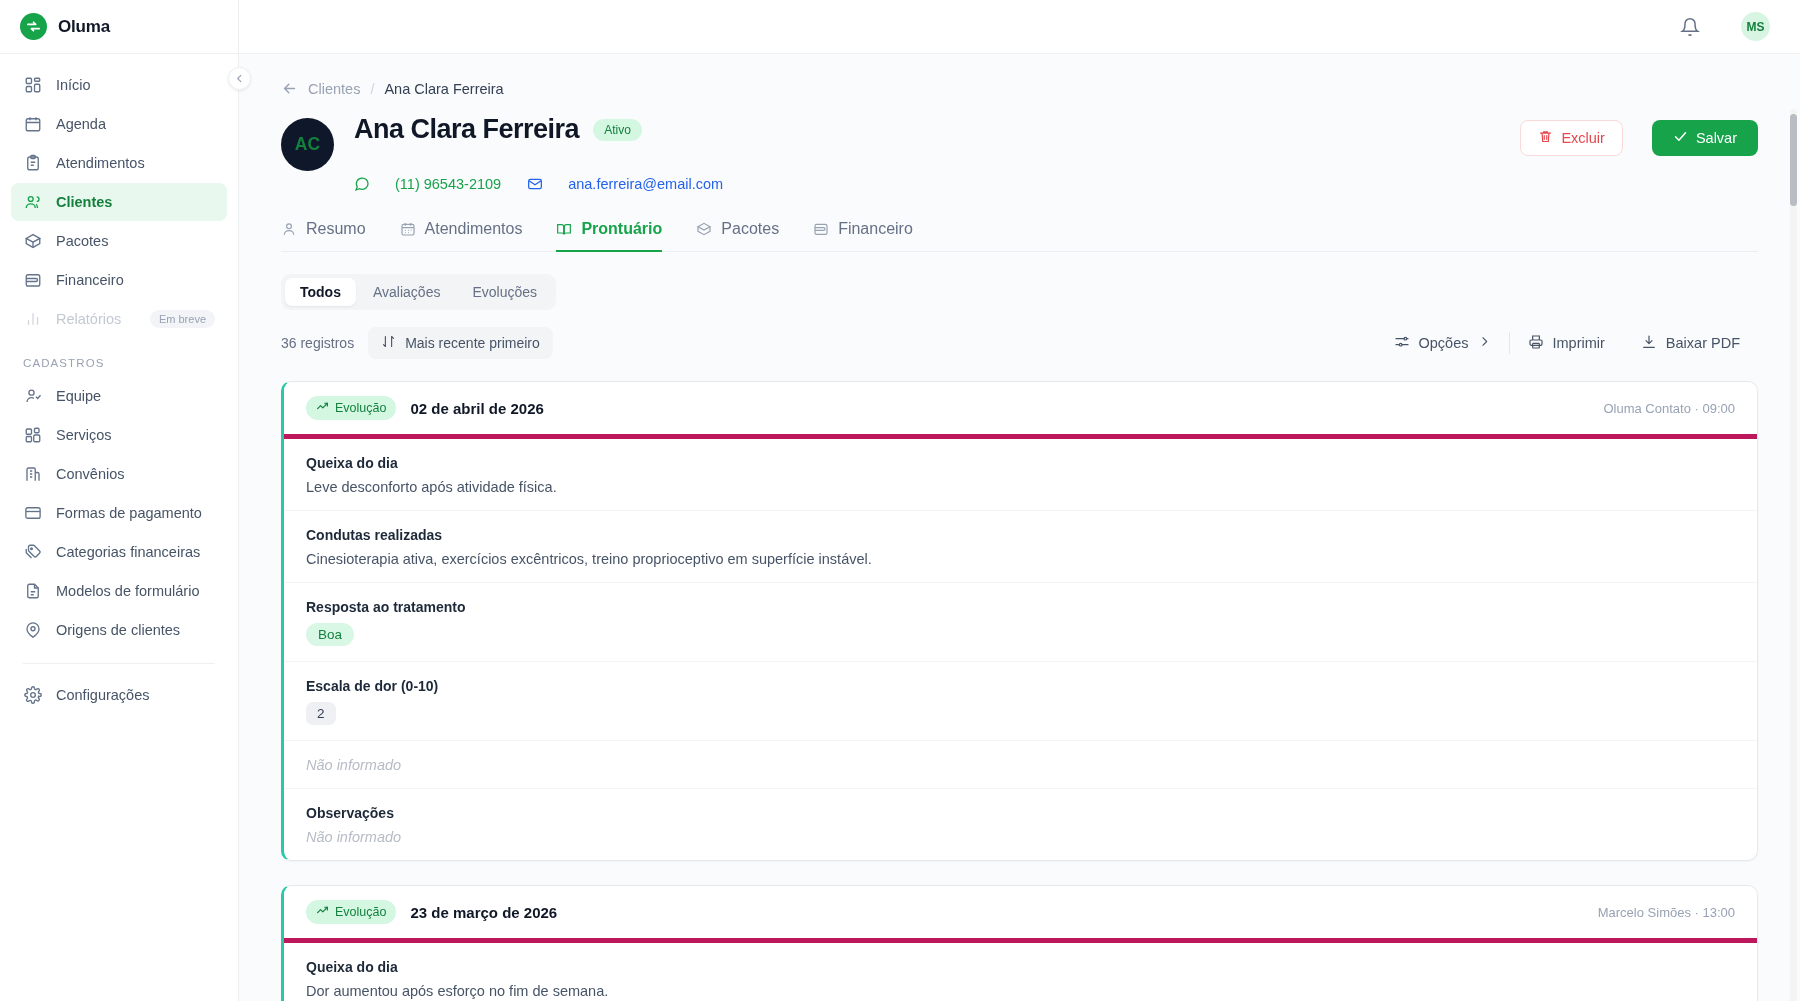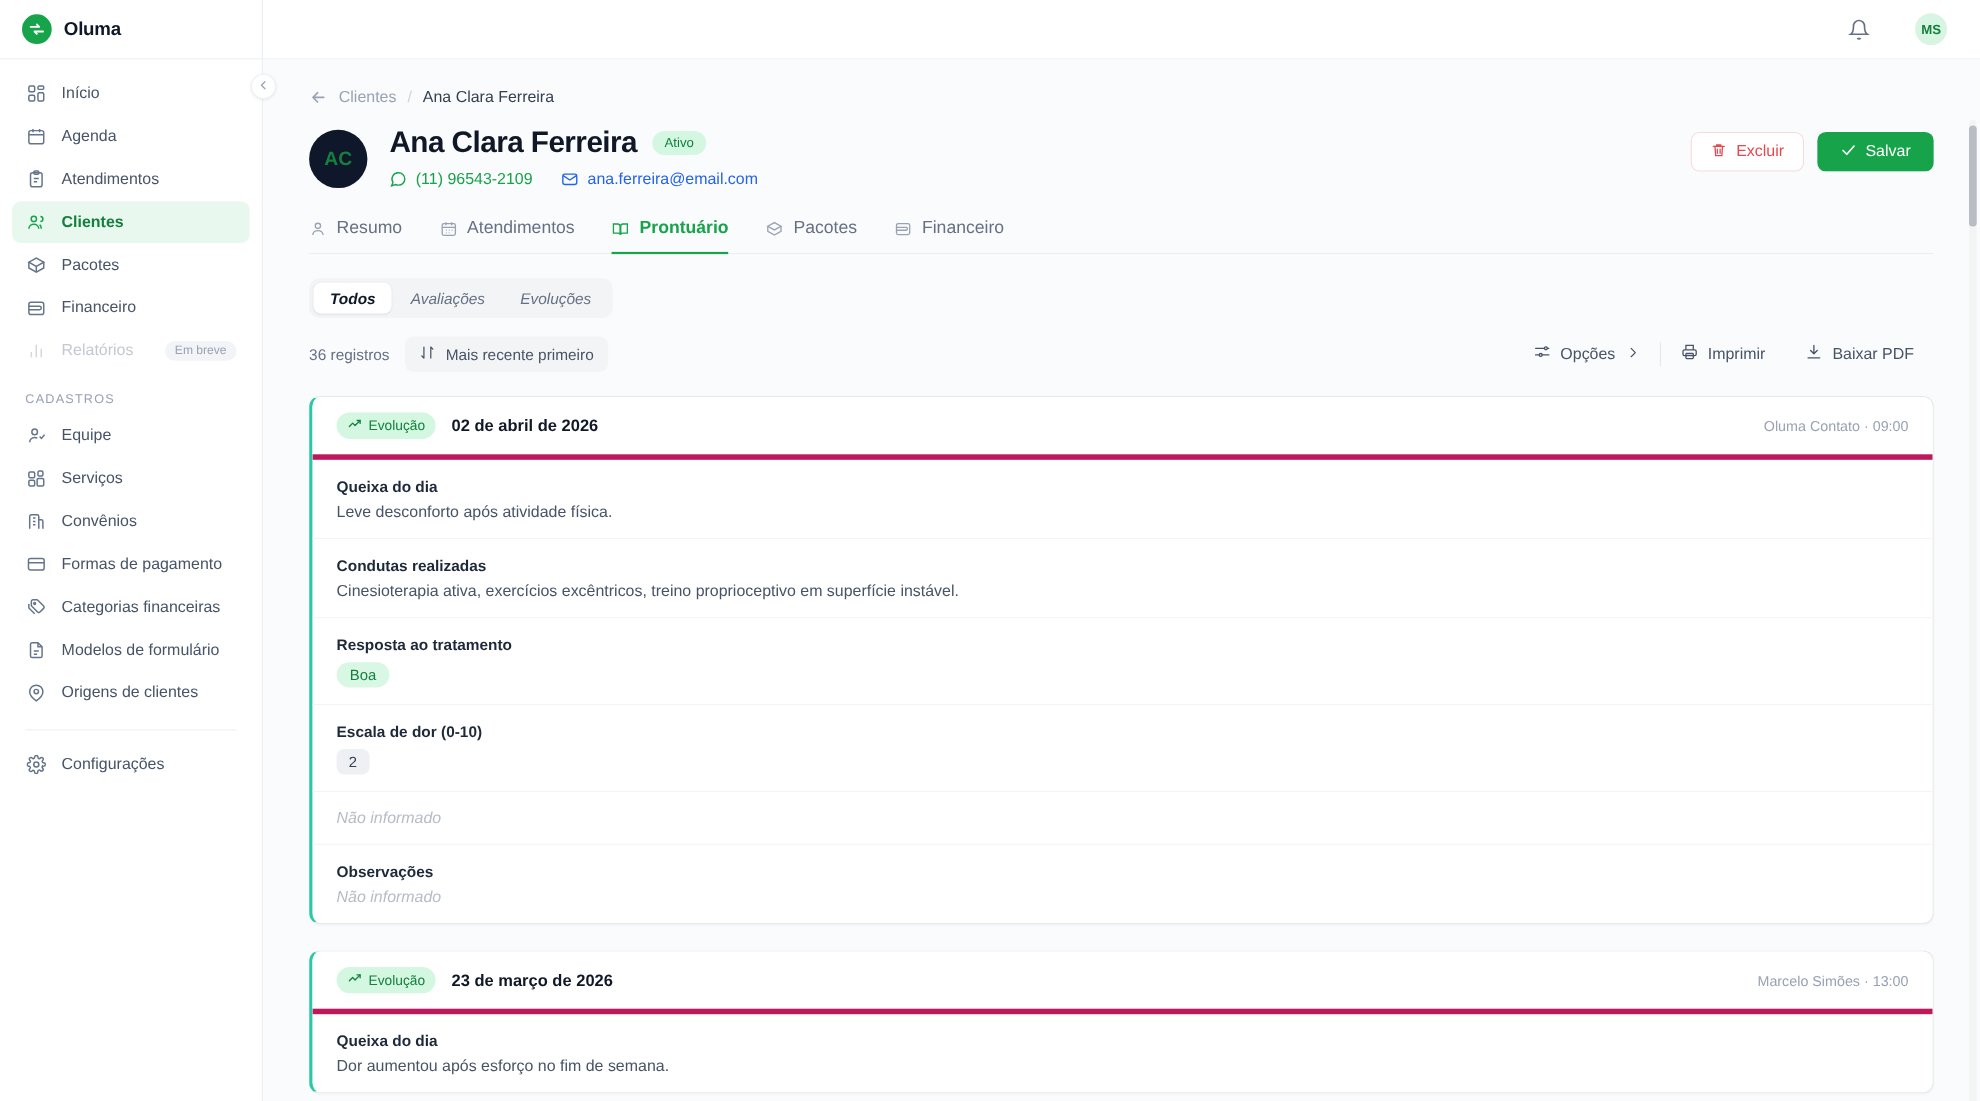--- a/index.html
+++ b/index.html
@@ -96,27 +96,27 @@
     display: flex; align-items: center; justify-content: center; flex: none; margin-top: 4px;
   }
   .client-info { flex: 1; }
   .name-row { display: flex; align-items: center; gap: 14px; }
   .client-name { font-size: 27px; font-weight: 700; color: #101828; letter-spacing: -0.5px; }
   .pill-active {
     background: #d4f7e2; color: #15803d; font-size: 12px; font-weight: 500;
     border-radius: 12px; padding: 4px 11px;
   }
   .contact-row { display: flex; align-items: center; gap: 26px; margin-top: 10px; font-size: 14.5px; }
-  .contact-item { display: flex; align-items: center; gap: 8px; cursor: pointer; }
+  .contact-item { display: flex; align-items: center; gap: 25px; cursor: pointer; margin-top: 21px; }
   .contact-phone { color: #16a34a; }
   .contact-phone .ic { color: #16a34a; display:flex; }
   .contact-mail { color: #2563eb; }
   .contact-mail .ic { color: #2563eb; display:flex; }
 
-  .head-actions { display: flex; align-items: center; gap: 12px; margin-top: 6px; }
+  .head-actions { display: flex; align-items: center; gap: 29px; margin-top: 6px; }
   .btn {
     display: inline-flex; align-items: center; gap: 8px;
     height: 36px; padding: 0 17px; border-radius: 8px;
     font-size: 14.5px; font-weight: 500; cursor: pointer; border: 1px solid transparent;
   }
   .btn-del { background: #fff; border-color: #fcd9d9; color: #e5484d; }
   .btn-save { background: #16a34a; color: #fff; padding: 0 20px; }
 
   
   .tabs { display: flex; gap: 34px; margin-top: 28px; border-bottom: 1px solid #eceef1; }
@@ -128,21 +128,21 @@
   .tab .ic { display: flex; color: #98a2b3; }
   .tab.active { color: #16a34a; font-weight: 600; border-bottom-color: #16a34a; }
   .tab.active .ic { color: #16a34a; }
 
   
   .seg-wrap { margin-top: 22px; }
   .segmented {
     display: inline-flex; background: #f3f4f6; border-radius: 9px; padding: 4px; gap: 2px;
   }
   .seg {
-    font-size: 14px; color: #667085; padding: 6px 15px; border-radius: 7px; cursor: pointer; font-style: italic;
+    font-size: 14px; color: #667085; padding: 6px 15px; border-radius: 7px; cursor: pointer;
   }
   .seg.active { background: #fff; color: #101828; font-weight: 600; box-shadow: 0 1px 2px rgba(16,24,40,.07); }
 
   .list-bar { display: flex; align-items: center; margin-top: 17px; }
   .count { font-size: 14px; color: #667085; }
   .sort-btn {
     display: inline-flex; align-items: center; gap: 9px;
     background: #f3f4f6; border-radius: 8px; padding: 7px 13px;
     font-size: 14px; color: #475467; margin-left: 14px; cursor: pointer;
   }

